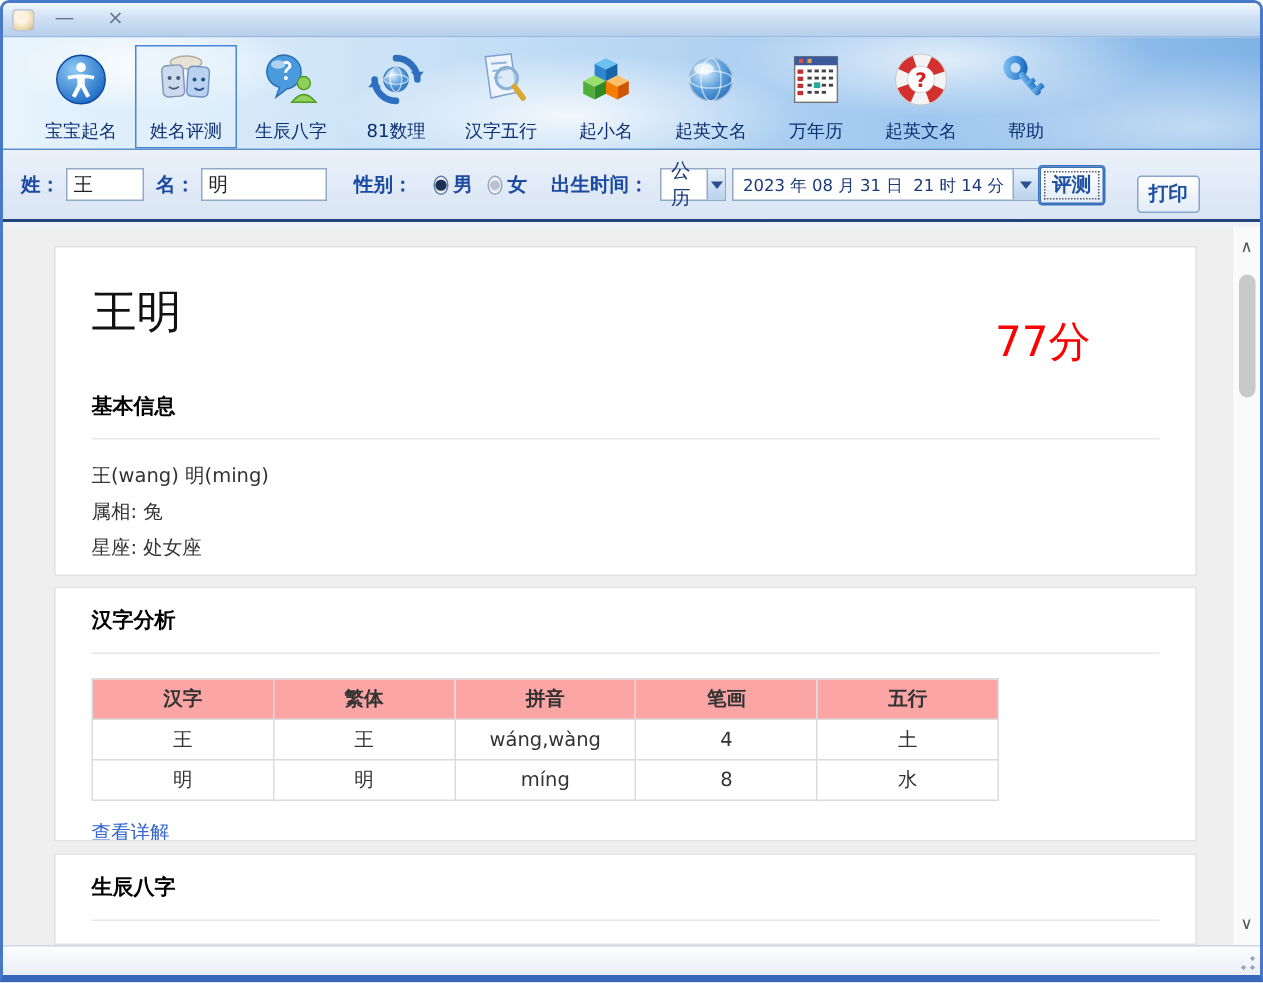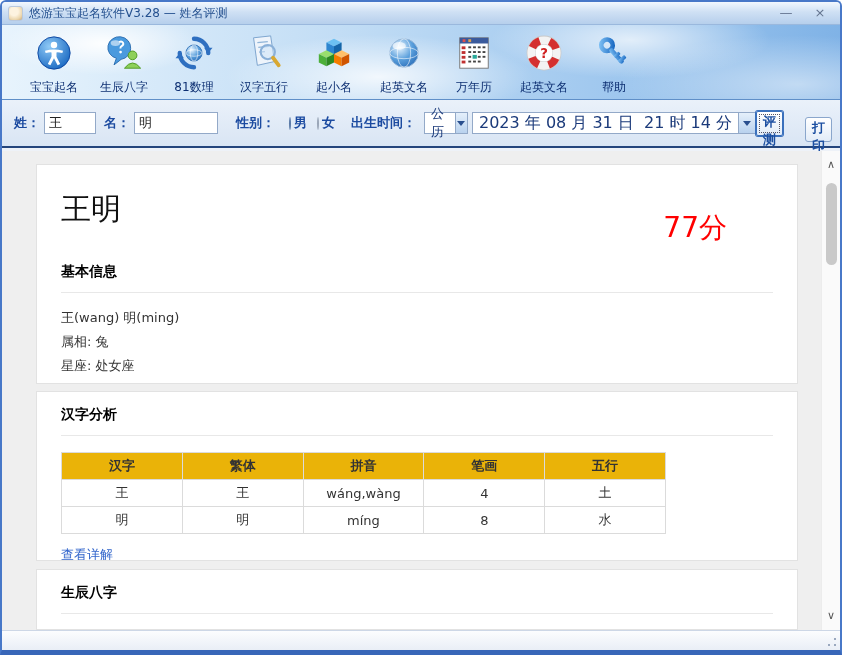--- a/index.html
+++ b/index.html
@@ -36,21 +36,21 @@
   .flabel{margin:0 4px 0 8px;white-space:nowrap;}
   .tinput{height:22px;border:1px solid #93a9c8;font-size:13px;padding:1px 4px;
     font-family:inherit;color:#222;background:#fff;}
   .radio{display:inline-block;width:13px;height:13px;border-radius:50%;margin:0 3px 0 10px;vertical-align:-2px;}
   .radio.on{border:1px solid #5b7ba8;background:radial-gradient(circle,#1e3050 0 3.5px,#f4f8fc 4px);}
   .radio.off{border:1px solid #9aa6b8;background:radial-gradient(circle,#b9c2d4 0 3px,#eef1f6 3.5px);}
   .rlabel{font-weight:bold;}
   .selbox,.datebox{display:inline-flex;align-items:center;height:22px;background:#fff;
     border:1px solid #93a9c8;margin-left:4px;}
   .selval{padding:0 6px;font-size:13px;color:#1b3a7a;font-weight:normal;}
-  .dateval{padding:0 6px;font-size:16px;color:#1b3a7a;font-weight:normal;white-space:pre;}
+  .dateval{padding:0 6px;font-size:11px;color:#1b3a7a;font-weight:normal;white-space:pre;}
   .dropbtn{width:17px;height:20px;border-left:1px solid #93a9c8;cursor:pointer;
     background:linear-gradient(#e5f0fb,#b9d2ee);display:flex;align-items:center;justify-content:center;}
   .darrow{width:0;height:0;border-left:4px solid transparent;border-right:4px solid transparent;border-top:5px solid #2a4f8e;}
   .btn{height:25px;width:52px;font-size:13px;font-weight:bold;color:#1c4fa1;cursor:pointer;
     background:linear-gradient(#ffffff,#e2ecf8);font-family:inherit;}
   .btn-eval{margin-left:auto;border:1px solid #3a70bc;box-shadow:0 0 0 1px #3a70bc;border-radius:2px;
     outline:1px dotted #556;outline-offset:-4px;}
   .btn-print{margin:12px 28px 0 22px;border:1px solid #8aa6cc;border-radius:3px;}
   
   .content{position:absolute;top:149px;left:0;right:0;bottom:20px;background:#efefef;overflow:hidden;}
@@ -60,21 +60,21 @@
   .card3{top:418px;height:61px;}
   .bigname{font-size:30px;color:#111;margin:26px 0 0 24px;line-height:36px;font-weight:normal;}
   .score{position:absolute;top:44px;right:70px;font-size:28px;color:#ff0000;}
   .sechead{font-size:14px;font-weight:bold;color:#000000;margin:36px 24px 16px 24px;
     padding-bottom:12px;border-bottom:1px solid #e8e8e8;line-height:17px;}
   .card2 .sechead,.card3 .sechead{margin-top:14px;}
   .line{font-size:13px;color:#333;margin:7px 24px 0 24px;line-height:17px;}
   table.hz{border-collapse:collapse;table-layout:fixed;width:605px;margin:12px 0 0 24px;}
   table.hz th,table.hz td{border:1px solid #dbdbdb;height:27px;text-align:center;
     font-size:13px;color:#333;padding:0 4px;}
-  table.hz th{background:#eab308;font-weight:bold;}
+  table.hz th{background:#fca5a5;font-weight:bold;}
   .link{display:inline-block;margin:12px 24px 0 24px;font-size:13px;color:#3366cc;
     text-decoration:underline;cursor:pointer;}
   
   .vscroll{position:absolute;right:0;top:0;bottom:0;width:19px;background:#fafafa;border-left:1px solid #ececec;}
   .sarrow{position:absolute;left:0;width:100%;text-align:center;color:#555;font-size:11px;line-height:14px;cursor:pointer;}
   .sarrow.up{top:7px;} .sarrow.down{bottom:7px;}
   .sthumb{position:absolute;top:32px;left:4px;width:11px;height:82px;background:#c9c9c9;border-radius:6px;cursor:pointer;}
   
   .statusbar{position:absolute;left:0;right:0;bottom:0;height:20px;
     background:linear-gradient(#fcfdfe,#e9eef6);border-top:1px solid #cdd7e6;}
@@ -101,35 +101,50 @@
       <stop offset="0" stop-color="#7ec0f4"></stop>
         <stop offset="1" stop-color="#1565c0"></stop>
     </linearGradient>
   </defs>
 </svg>
 
 <div class="window">
 
   <div class="titlebar">
     <span class="app-icon"></span>
-    <span class="title">悠游宝宝起名软件V3.28 — 姓名评测</span>
     <span class="winbtn">—</span>
     <span class="winbtn">×</span>
   </div>
 
   <div class="toolbar">
     <div class="titem">
       <span class="ticon">
         <svg viewBox="0 0 40 40" width="38" height="38">
             <circle cx="20" cy="20" r="17" fill="url(#gBlue)" stroke="#0d47a1"></circle>
             <circle cx="20" cy="11.5" r="3.4" fill="#fff"></circle>
             <path d="M10.5 17.5 Q20 15 29.5 17.5 L28.8 20 Q23 18.6 22.6 19.5 L22.6 24 L26.5 31.5 L23.8 32.8 L20 25.5 L16.2 32.8 L13.5 31.5 L17.4 24 L17.4 19.5 Q17 18.6 11.2 20 Z" fill="#fff"></path>
           </svg>
       </span>
       <span class="tlabel">宝宝起名</span>
+    </div>
+    <div class="titem selected">
+      <span class="ticon">
+        <svg viewBox="0 0 40 40" width="38" height="38">
+            <ellipse cx="20" cy="8" rx="11" ry="4.5" fill="#e6e2d6" stroke="#b2ab9c"></ellipse>
+            <rect x="3.5" y="10" width="15" height="22" rx="3.5" fill="#cdd9ec" stroke="#8294b8" transform="rotate(-4 11 21)"></rect>
+            <circle cx="8.5" cy="19" r="1.4" fill="#4a5a78"></circle>
+            <circle cx="14.5" cy="19" r="1.4" fill="#4a5a78"></circle>
+            <path d="M8 25 q3.5 3 7 0" stroke="#4a5a78" fill="none" stroke-width="1.3"></path>
+            <rect x="21" y="11" width="15" height="21" rx="3.5" fill="#b9d2f2" stroke="#6c8fc4" transform="rotate(4 28.5 21)"></rect>
+            <circle cx="26" cy="20" r="1.4" fill="#27508e"></circle>
+            <circle cx="32" cy="20" r="1.4" fill="#27508e"></circle>
+            <path d="M26 26 q3.2 2.8 6.5 0" stroke="#27508e" fill="none" stroke-width="1.3"></path>
+          </svg>
+      </span>
+      <span class="tlabel">姓名评测</span>
     </div>
     <div class="titem">
       <span class="ticon">
         <svg viewBox="0 0 40 40" width="38" height="38">
             <path d="M27 15 a12 11.5 0 1 0 -15 10.5 l-2.5 7 l7.5 -5.8 a12 11.5 0 0 0 10 -11.7 z" fill="#4a9ade" stroke="#2a6db0"></path>
             <ellipse cx="11" cy="9.5" rx="5" ry="3" fill="rgba(255,255,255,.55)"></ellipse>
             <path d="M15 8.5 q2.5 -1.5 4 0.8 q1 2 -1.5 3.4 q-1.3.8 -1.3 2.6" stroke="#fff" stroke-width="2" fill="none"></path>
             <circle cx="16.4" cy="19" r="1.4" fill="#fff"></circle>
             <circle cx="29" cy="22.5" r="4.6" fill="#8ed05a" stroke="#4e9a22"></circle>
             <path d="M20.5 36 q8.5 -11 17 0 z" fill="#8ed05a" stroke="#4e9a22"></path>

